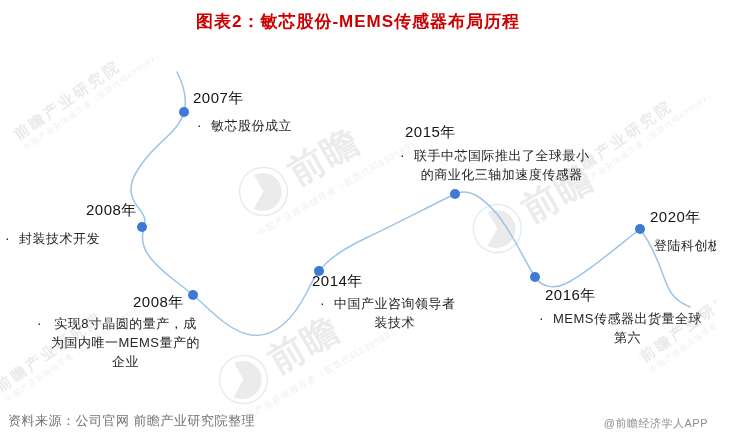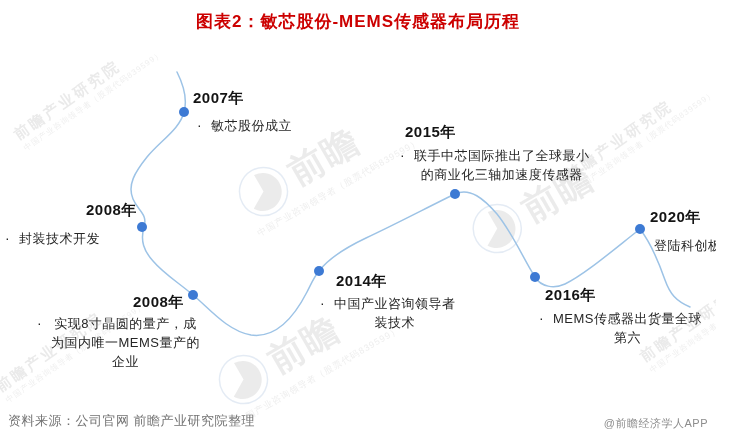--- a/index.html
+++ b/index.html
@@ -20,21 +20,21 @@
   }
   .wm-diag .wm-sub{display:block;font-size:8px;font-weight:normal;letter-spacing:1px;color:#e2e2e2;}
   .wm-bubble{transform:rotate(-30deg);width:190px;}
   .wm-bubble .row{display:flex;align-items:center;gap:6px;}
   .wm-brand{font-size:36px;font-weight:bold;color:#dcdcdc;letter-spacing:2px;white-space:nowrap;}
   .wm-tagline{font-size:9px;color:#e0e0e0;letter-spacing:1px;white-space:nowrap;margin-top:2px;}
   
   #curve-svg{position:absolute;left:0;top:0;z-index:2;}
   
   .year{
-    position:absolute;font-size:15px;font-weight:bold;color:#141414;
+    position:absolute;font-size:15px;font-weight:normal;color:#141414;
     letter-spacing:.5px;z-index:3;white-space:nowrap;
   }
   .blist{position:absolute;display:flex;z-index:3;}
   .bdot{
     width:14px;flex:0 0 14px;font-size:14px;color:#262626;line-height:19px;text-align:left;
   }
   .blines{font-size:13px;color:#262626;line-height:19px;letter-spacing:.5px;text-align:center;}
   .blines div{white-space:nowrap;}
   
   .source{
@@ -147,21 +147,21 @@
   <div class="year" style="left:133px;top:293px">2008年</div>
   <div class="blist" style="left:37px;top:314px">
     <span class="bdot">·</span>
     <div class="blines">
       <div>实现8寸晶圆的量产，成</div>
       <div>为国内唯一MEMS量产的</div>
       <div>企业</div>
     </div>
   </div>
 
-  <div class="year" style="left:336px;top:272px">2014年</div>
+  <div class="year" style="left:312px;top:272px">2014年</div>
   <div class="blist" style="left:320px;top:294px">
     <span class="bdot">·</span>
     <div class="blines">
       <div>中国产业咨询领导者</div>
       <div>装技术</div>
     </div>
   </div>
 
   <div class="year" style="left:405px;top:123px">2015年</div>
   <div class="blist" style="left:400px;top:146px">

